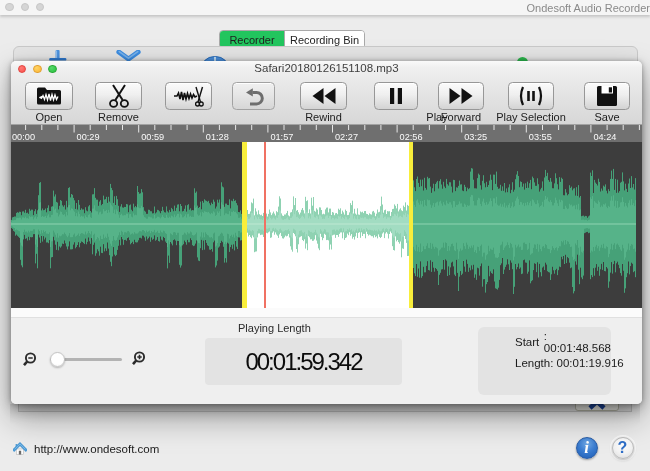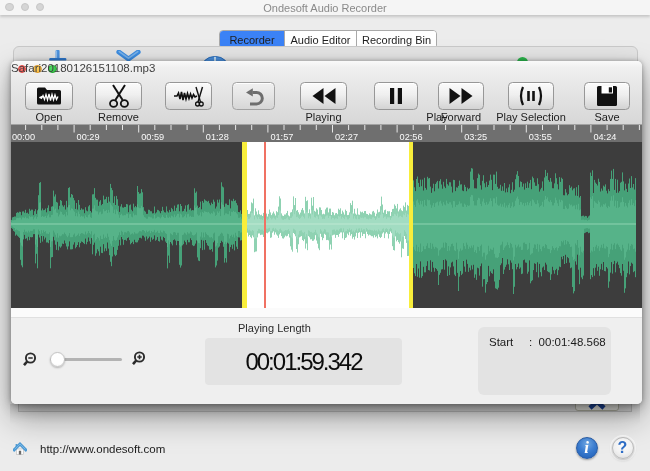--- a/index.html
+++ b/index.html
@@ -2,43 +2,43 @@
 <html><head><meta charset="utf-8"><style>
 * { margin:0; padding:0; box-sizing:border-box; }
 html,body { width:650px; height:471px; overflow:hidden; font-family:"Liberation Sans", sans-serif; }
 body { background:#ececec; position:relative; }
 
 
 .o-titlebar { position:absolute; left:0; top:0; width:650px; height:14.5px;
   background:#f5f5f5; box-shadow:0 1.5px 2.5px rgba(0,0,0,0.16); }
 .o-dot { position:absolute; top:3px; width:8.4px; height:8.4px; border-radius:50%;
   background:#d5d5d5; border:1px solid #c7c7c7; }
-.o-title { position:absolute; left:0; right:0; top:2.5px; text-align:center;
+.o-title { position:absolute; left:0; right:0; top:2.5px; text-align:right;
   font-size:11px; line-height:11px; color:#8a8a8a; }
 
 .tabs { position:absolute; left:219px; top:29.5px; height:19.5px; display:flex;
   border:1px solid #a9a9a9; border-radius:4px; overflow:hidden; background:#fff; }
 .tab { font-size:11px; color:#1f1f1f; text-align:center; line-height:18px; background:#fff; }
-.tab.sel { background:#3b82f6; }
+.tab.sel { background:#22c55e; }
 .tab + .tab { border-left:1px solid #a9a9a9; }
 
 .table-top { position:absolute; left:12.5px; right:12.5px; top:45.5px; height:30px;
   background:#e4e4e4; border:1px solid #c9c9c9; border-radius:6px 6px 0 0; }
 
 .table-bottom { position:absolute; left:18px; right:18px; top:395px; height:17px;
   background:#dedede; border:1px solid #c3c3c3; }
 .chev-btn { position:absolute; left:574.7px; top:397px; width:44px; height:14px;
   background:#dcdcd6; border:1px solid #a8a89a; border-radius:3px; }
 .chev { position:absolute; left:588px; top:399px; }
 .below-shadow { position:absolute; left:10px; right:10px; top:404px; height:20px;
   background:linear-gradient(180deg, rgba(0,0,0,0.10), rgba(0,0,0,0.0)); }
 
 
 .urlrow { position:absolute; left:13px; top:441px; height:16px; display:flex; align-items:center; }
-.urltext { font-size:11.5px; color:#1c1c1c; margin-left:13px; }
+.urltext { font-size:11.5px; color:#1c1c1c; margin-left:7px; }
 .btn-info { position:absolute; left:575.5px; top:436.5px; width:22px; height:22px; border-radius:50%;
   background:radial-gradient(circle at 50% 28%, #72aae6 0%, #3c7ed2 45%, #1e5cb3 100%);
   border:1px solid #2a5ea8; box-shadow:0 1px 2px rgba(0,0,0,0.35);
   color:#fff; font-family:"Liberation Serif", serif; font-style:italic; font-weight:bold;
   font-size:17px; text-align:center; line-height:20px; }
 .btn-help { position:absolute; left:611.5px; top:436.5px; width:22px; height:22px; border-radius:50%;
   background:radial-gradient(circle at 50% 30%, #ffffff 0%, #f2f2f2 55%, #d8d8d8 100%);
   border:1px solid #bcbcbc; box-shadow:0 1px 3px rgba(0,0,0,0.3), 0 0 0 2px rgba(255,255,255,0.85);
   color:#2f6fc8; font-weight:bold; font-size:16px; text-align:center; line-height:20.5px; }
 
@@ -47,57 +47,56 @@
   border-radius:5px; background:#efefef;
   box-shadow:0 14px 32px rgba(0,0,0,0.34), 0 4px 11px rgba(0,0,0,0.26), 0 0 4px rgba(0,0,0,0.25);
   overflow:hidden; }
 .w-head { position:absolute; left:0; top:0; width:631px; height:64px;
   background:linear-gradient(180deg,#fafafa 0%, #f0f0f0 10%, #e7e7e7 40%, #d7d7d7 100%);
   border-bottom:1px solid #a2a2a2; }
 .tl { position:absolute; top:3.8px; width:8.6px; height:8.6px; border-radius:50%; }
 .tl.r { left:6.6px; background:radial-gradient(circle at 35% 30%, #ff7b76, #fc5b57 70%); border:0.5px solid #e2433e; }
 .tl.y { left:22.1px; background:radial-gradient(circle at 35% 30%, #ffd466, #fdbe41 70%); border:0.5px solid #e0a033; }
 .tl.g { left:37.3px; background:radial-gradient(circle at 35% 30%, #57d76a, #34c84a 70%); border:0.5px solid #2aa837; }
-.w-title { position:absolute; left:0; right:0; top:2px; font-size:11.5px; line-height:11.5px; color:#3f3f3f; }
+.w-title { position:absolute; left:0; right:0; top:2px; text-align:center; font-size:11.5px; line-height:11.5px; color:#3f3f3f; }
 
 .tbtn { position:absolute; top:21.3px; height:27.5px; border:1px solid #979797; border-radius:4.5px;
   background:linear-gradient(180deg,#fbfbfb 0%,#efefef 45%,#d3d3d3 100%);
   box-shadow:inset 0 1px 0 rgba(255,255,255,0.9); display:flex; align-items:center; justify-content:center; }
 .tbtn.dis { border-color:#a2a2a2; background:linear-gradient(180deg,#f0f0f0 0%,#e6e6e6 45%,#d6d6d6 100%); }
 .tlabel { position:absolute; top:50px; font-size:11px; color:#1d1d1d; text-align:center; width:120px; white-space:nowrap; }
 .tlabel.dis { color:#a2a2a2; }
 
 .ruler { position:absolute; left:0; top:64px; width:631px; height:16px; }
 .wavebox { position:absolute; left:0; top:81px; width:631px; height:166px; }
 .strip { position:absolute; left:0; top:247px; width:631px; height:10px; background:#fbfbfb; border-bottom:1px solid #e0e0e0; }
 .panel { position:absolute; left:0; top:257px; width:631px; height:85.5px; background:#efefef; }
 
 .pl-label { position:absolute; left:199px; top:260.5px; font-size:11px; color:#2a2a2a;margin-left:28px; }
 .timebox { position:absolute; left:194px; top:277px; width:197px; height:47px; background:#e3e3e3; border-radius:4px; }
 .timebox span { display:block; text-align:center; font-size:24px; letter-spacing:-2px; color:#0c0c0c; line-height:48.5px; }
 .selbox { position:absolute; left:467px; top:266px; width:133px; height:68px; background:#e3e3e3; border-radius:6px;
   font-size:11.5px; color:#1b1b1b; padding:4.5px 0 0 11px; }
 .selbox .row { display:flex; height:21px; align-items:center; }
-.selbox .lab { width:40px; }
+.selbox .lab { width:40px;margin-left:26px; }
 .track { position:absolute; left:39px; top:297px; width:72px; height:3px; background:#b3b3b3; border-radius:2px; }
 .thumb { position:absolute; left:38.5px; top:290.5px; width:15px; height:15px; border-radius:50%;
   background:radial-gradient(circle at 50% 35%, #ffffff 60%, #f0f0f0); border:0.5px solid #c4c4c4; box-shadow:0 1px 2px rgba(0,0,0,0.25); }
 
 </style></head>
 <body>
 
 <div class="o-titlebar"></div>
 <div class="o-dot" style="left:5.4px"></div>
 <div class="o-dot" style="left:20.7px"></div>
 <div class="o-dot" style="left:36px"></div>
 <div class="o-title">Ondesoft Audio Recorder</div>
 
 <div class="tabs">
   <div class="tab sel" style="width:64px">Recorder</div>
-  <div class="tab" style="width:72px">Audio Editor</div>
   <div class="tab" style="width:80px">Recording Bin</div>
 </div>
 <div class="table-top"></div>
 <svg style="position:absolute;left:48.5px;top:50px" width="18" height="11" viewBox="0 0 18 11">
   <rect x="6.6" y="0" width="4" height="9" rx="1" fill="#4a90dd"></rect>
   <rect x="6.9" y="0.5" width="1.2" height="8" fill="#8cbdee"></rect>
   <rect x="0.2" y="8" width="17.2" height="2.6" rx="1.2" fill="#2f78cc"></rect>
 </svg>
 <svg style="position:absolute;left:115.5px;top:49.5px" width="25" height="12" viewBox="0 0 25 12">
   <path d="M2.8 2 L12.5 9 L22.2 2" stroke="#3c8ce0" stroke-width="4.8" fill="none" stroke-linecap="round"></path>
@@ -173,21 +172,21 @@
       <polygon points="12.8,4.2 12.8,12.6 6,8.4" fill="#6e6e6e"></polygon>
     </svg>
   </div>
 
   <div class="tbtn" style="left:289px; width:47px;">
     <svg width="26" height="18" viewBox="0 0 26 18">
       <polygon points="12.5,1 12.5,17 1.5,9" fill="#111"></polygon>
       <polygon points="24.5,1 24.5,17 13.5,9" fill="#111"></polygon>
     </svg>
   </div>
-  <div class="tlabel" style="left:252.5px;">Playing</div>
+  <div class="tlabel" style="left:252.5px;">Rewind</div>
 
   <div class="tbtn" style="left:363px; width:44px;">
     <svg width="18" height="18" viewBox="0 0 18 18">
       <rect x="3" y="1" width="4.2" height="16" fill="#111"></rect>
       <rect x="10.8" y="1" width="4.2" height="16" fill="#111"></rect>
     </svg>
   </div>
   <div class="tlabel" style="left:325px;margin-left:41px;">Play</div>
 
   <div class="tbtn" style="left:427px; width:46px;">
@@ -258,20 +257,24 @@
   <div class="pl-label">Playing Length</div>
   <div class="timebox">
       <span>00:01:59.342</span>
     </div>
 
   <div class="selbox">
     <div class="row">
         <span class="lab">Start</span>
         <span>:&nbsp; 00:01:48.568</span>
       </div>
+    <div class="row">
+        <span class="lab">Length</span>
+        <span>:&nbsp;00:01:19.916</span>
+      </div>
   </div>
 
   <svg style="position:absolute;left:11px;top:289.5px" width="17" height="17" viewBox="0 0 17 17">
     <circle cx="8.5" cy="7" r="4.6" fill="none" stroke="#2b2b2b" stroke-width="1.9"></circle>
     <line x1="5.2" y1="10.5" x2="2" y2="14.2" stroke="#2b2b2b" stroke-width="2.6"></line>
     <line x1="6.3" y1="7" x2="10.7" y2="7" stroke="#2b2b2b" stroke-width="1.6"></line>
   </svg>
   <div class="track"></div>
   <div class="thumb"></div>
   <svg style="position:absolute;left:120px;top:288.5px" width="17" height="17" viewBox="0 0 17 17">

